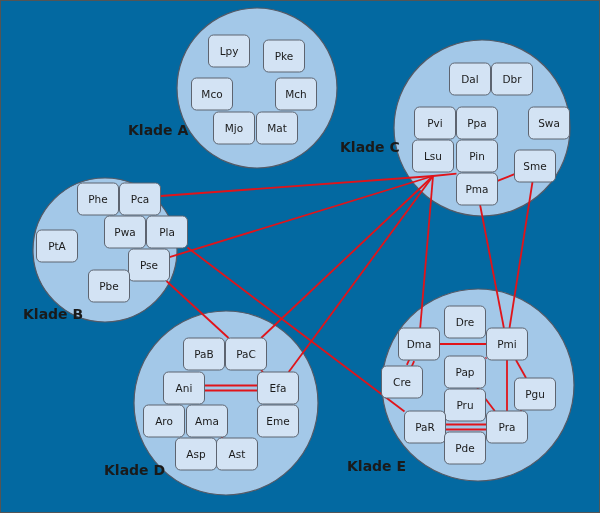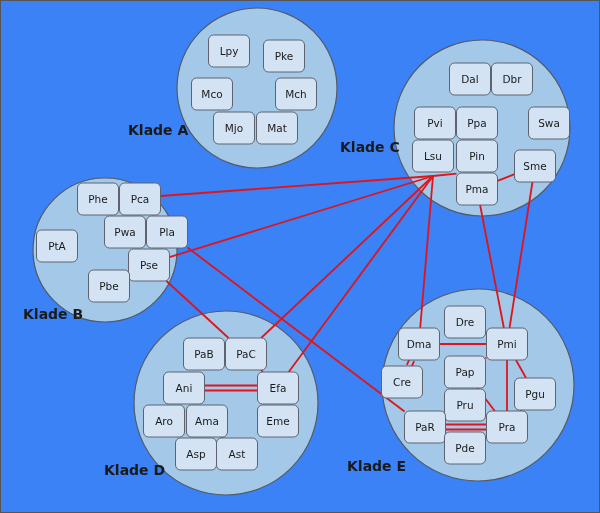--- a/index.html
+++ b/index.html
@@ -1,19 +1,19 @@
 <!DOCTYPE html>
 <html><head>
 <meta charset="utf-8">
 <style>
   html, body { margin: 0; padding: 0; }
   body { width: 600px; height: 513px; overflow: hidden; background: #fdf7ee; }
   #canvas {
     position: relative; width: 598px; height: 511px;
-    border: 1px solid #555; background: #3b82f6;
+    border: 1px solid #555; background: #0369a1;
   }
   svg { position: absolute; left: 0; top: 0; }
   .clade-circle { fill: #a3c8e8; stroke: #555a66; stroke-width: 1.2; }
   .node-rect { fill: #d3e3f4; stroke: #5d6470; stroke-width: 1; }
   .node-text { font-family: "DejaVu Sans", sans-serif; font-size: 10.5px; fill: #1a1a1a; text-anchor: middle; dominant-baseline: central; }
   .clade-label { font-family: "DejaVu Sans", sans-serif; font-size: 14px; font-weight: 600; fill: #1a1a1a; }
   .edge { stroke: #e0141a; stroke-width: 1.8; fill: none; }
 </style>
 </head>
 <body>

